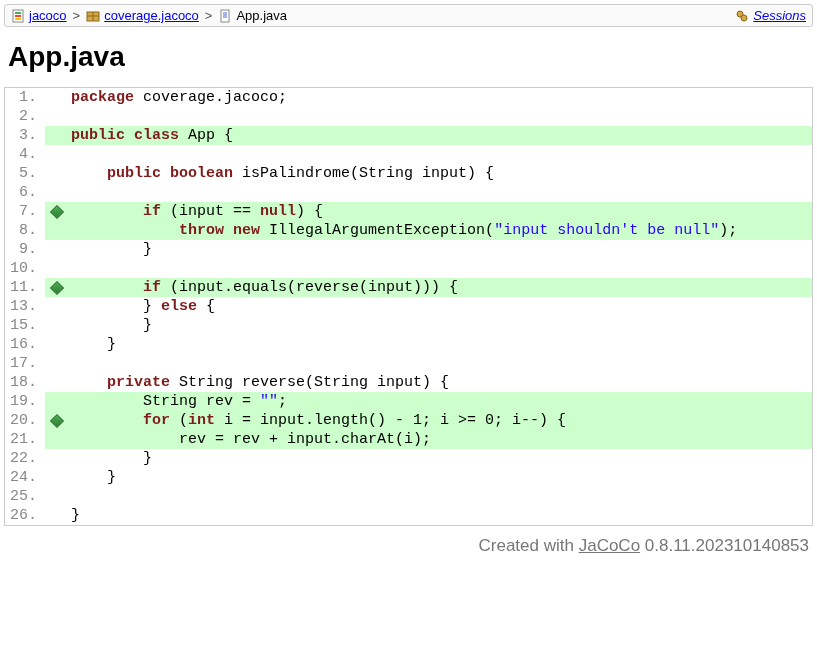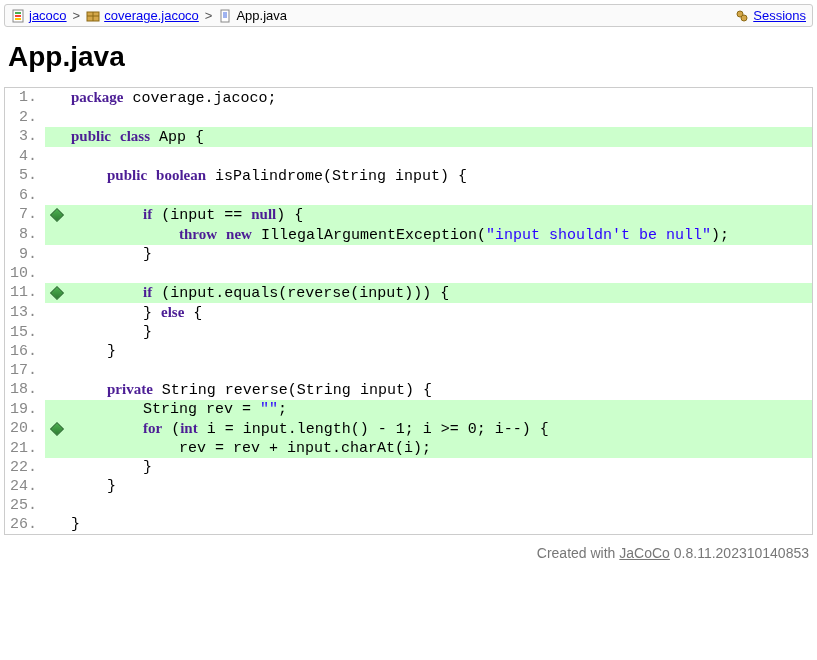--- a/index.html
+++ b/index.html
@@ -1,34 +1,34 @@
 <!DOCTYPE html>
 <html><head>
 <meta charset="utf-8">
 <style>
 * { margin: 0; padding: 0; box-sizing: border-box; }
 body { font-family: Arial, Helvetica, sans-serif; font-size: 13px; background: #fff; color: #000; padding: 4px; }
 .breadcrumb-bar { border: 1px solid #ccc; border-radius: 3px; padding: 3px 6px; display: flex; align-items: center; justify-content: space-between; background: #fafafa; }
 .breadcrumb-left { display: flex; align-items: center; gap: 4px; }
-.breadcrumb-right { display: flex; align-items: center; gap: 4px; }
+.breadcrumb-right { display: flex; align-items: center; gap: 4px; font-style: italic; }
 .bc-link { color: #0000EE; text-decoration: underline; cursor: pointer; }
 .bc-sep { color: #555; padding: 0 2px; }
 .bc-plain { color: #000; }
 .icon { display: inline-flex; align-items: center; }
 h1 { font-size: 28px; font-weight: bold; margin: 14px 0 14px 4px; }
 .code-block { border: 1px solid #ccc; font-family: "Courier New", Courier, monospace; font-size: 15px; line-height: 19px; }
 .code-line { display: flex; align-items: stretch; min-height: 19px; }
 .ln { width: 40px; text-align: right; color: #888; padding-right: 8px; user-select: none; flex-shrink: 0; }
 .gutter { width: 24px; display: flex; align-items: center; justify-content: center; flex-shrink: 0; }
 .code { white-space: pre; padding-left: 2px; flex: 1; }
 .code.hl { background: #ccffcc; }
-.kw { color: #4c1d95; font-weight: bold; font-family: Liberation Serif, serif; }
+.kw { color: #7f1d1d; font-weight: bold; }
 .str { color: #2A00FF; }
 .diamond { transform: rotate(45deg); width: 10px; height: 10px; background: linear-gradient(135deg, #4CAF50, #2E7D32); border: 1px solid #1B5E20; }
-.footer { text-align: right; color: #777; font-size: 14px; margin-top: 10px; padding-right: 4px; }
+.footer { text-align: right; color: #777; font-size: 17px; margin-top: 10px; padding-right: 4px; }
 .footer a { color: #777; text-decoration: underline; }
 </style>
 </head>
 <body>
 
 <div class="breadcrumb-bar">
   <div class="breadcrumb-left">
     <span class="icon">
       <svg width="14" height="14" viewBox="0 0 14 14">
           <rect x="2" y="1" width="10" height="12" fill="#fff" stroke="#888"></rect>

